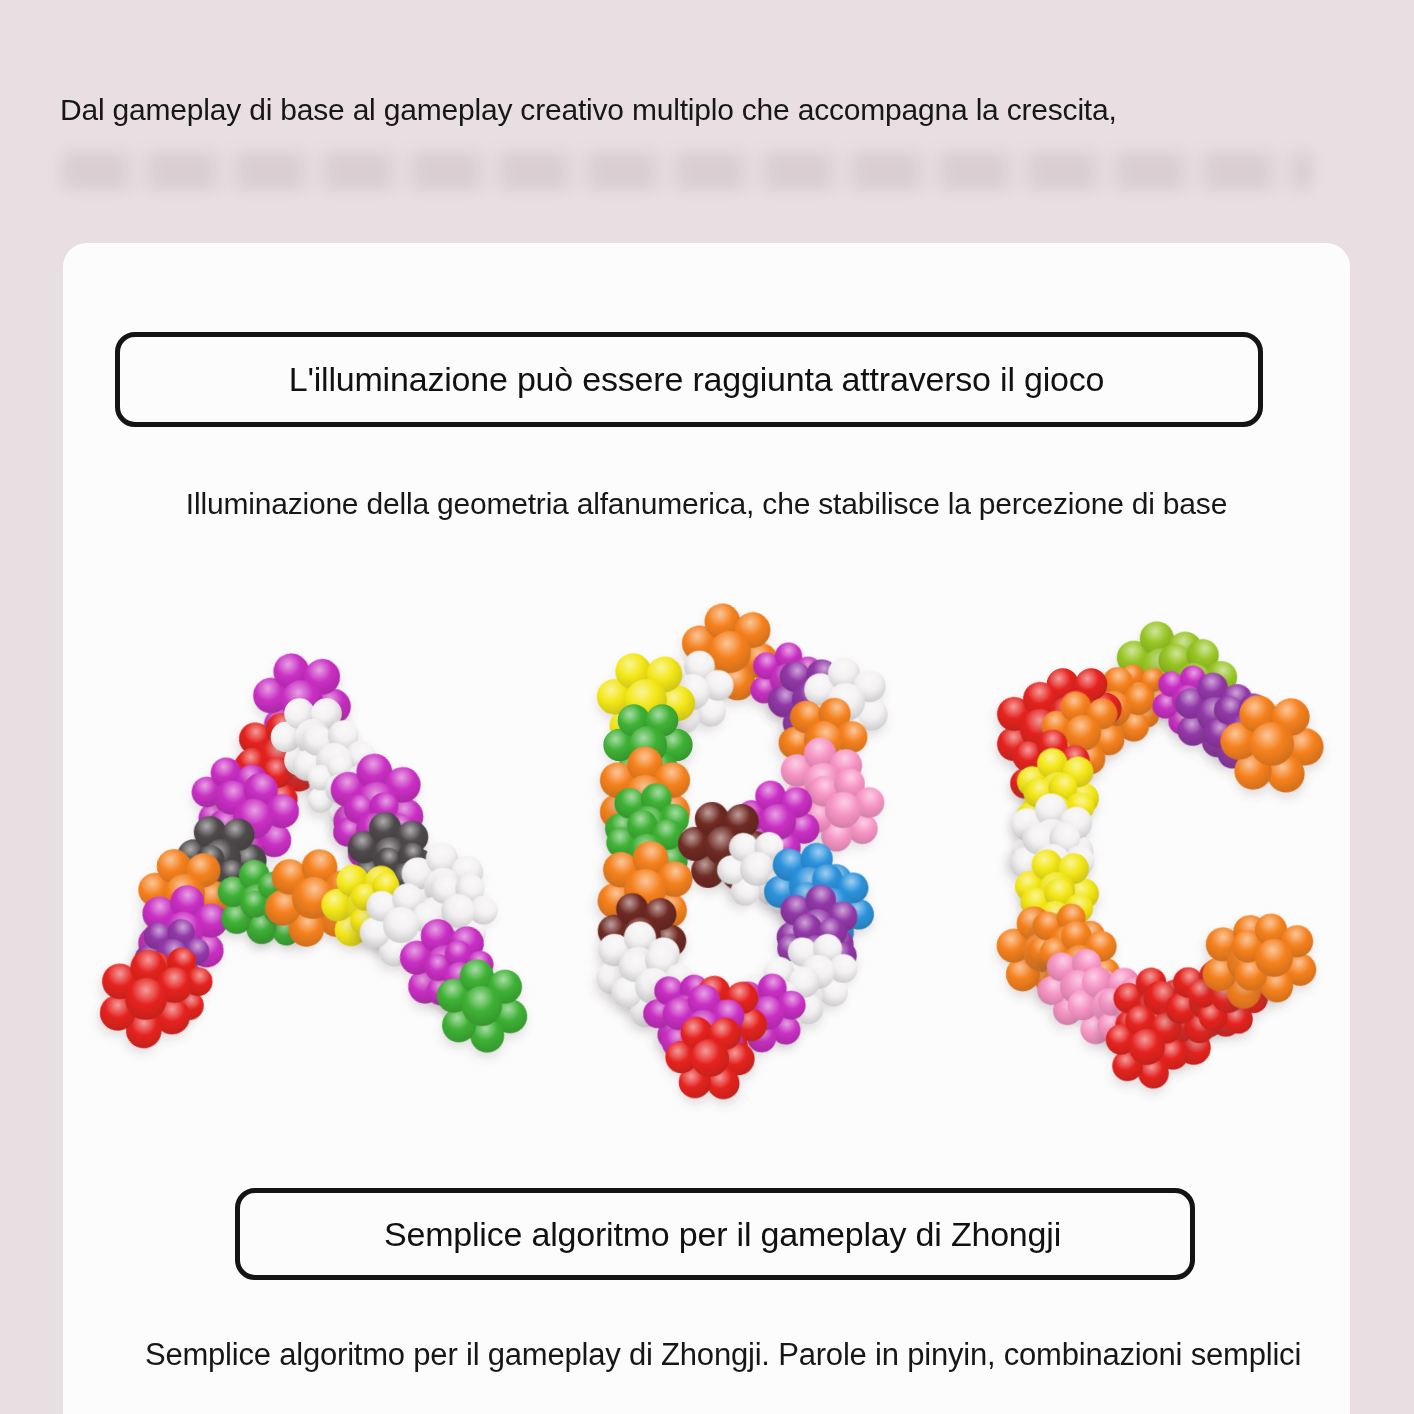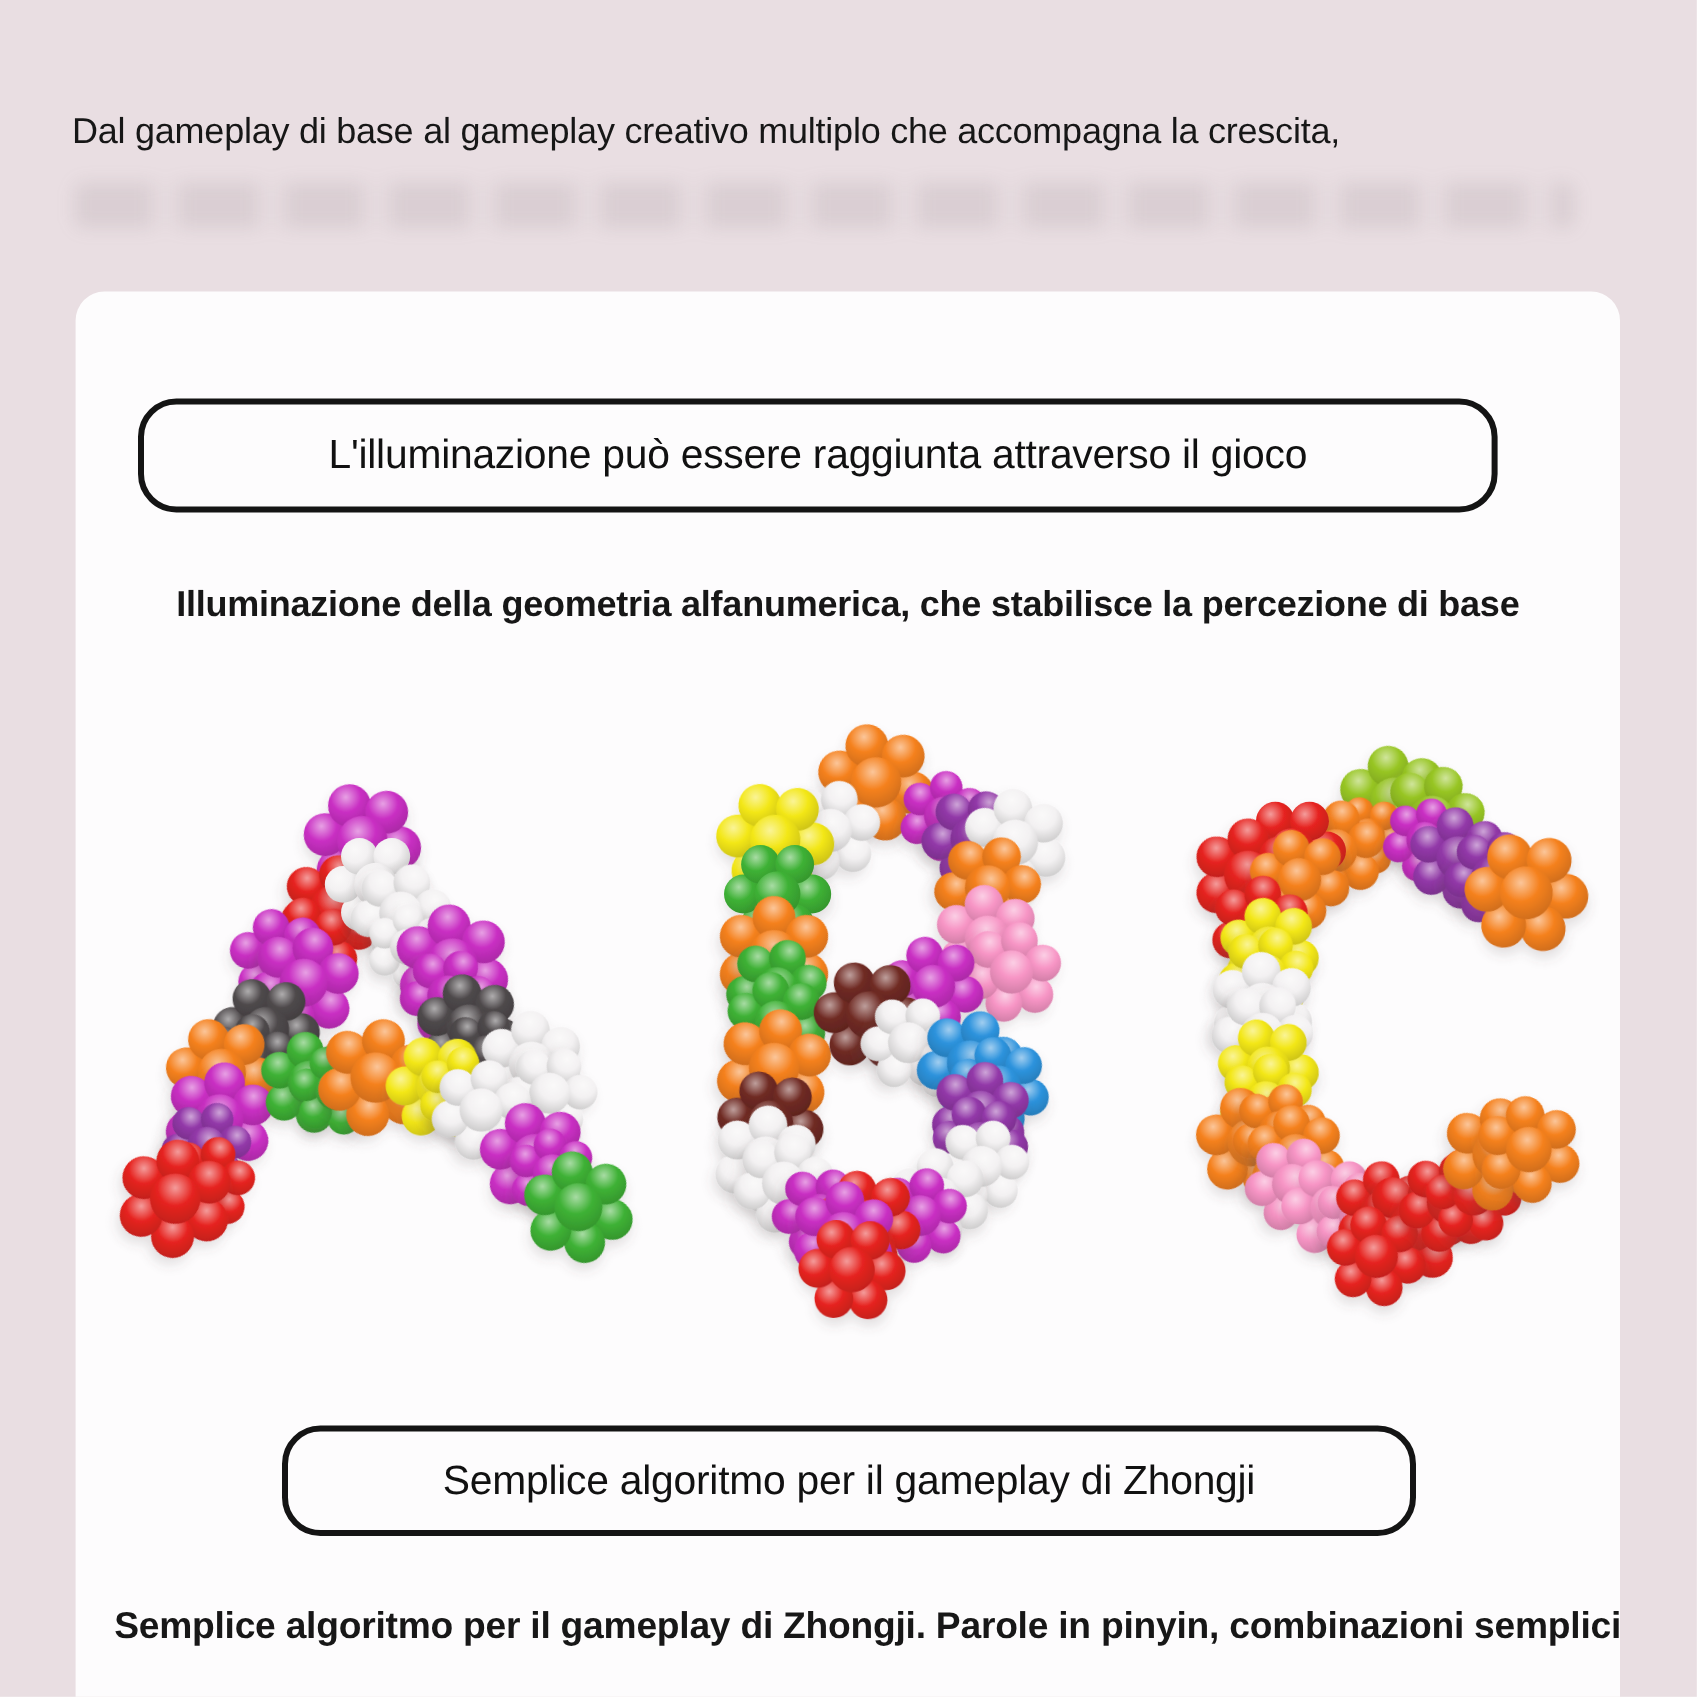--- a/index.html
+++ b/index.html
@@ -35,42 +35,43 @@
   .card{
     position:absolute;
     left:63px;top:243px;
     width:1287px;height:1200px;
     background:#fdfcfd;
     border-radius:24px;
   }
   .headline-box{
     position:absolute;
     border:5px solid #141414;
-    border-radius:32px;
+    border-radius:20px;
     background:#fdfcfd;
     display:flex;align-items:center;justify-content:center;
     font-size:34px;
     font-weight:500;
     letter-spacing:-0.2px;
     color:#111;
     text-align:center;
+    padding-left:15px;
   }
   .headline-box.first{
     left:115px;top:332px;
     width:1123px;height:85px;
   }
   .headline-box.second{
     left:235px;top:1188px;
     width:935px;height:82px;align-items:center;
   }
   .caption{
     position:absolute;
     text-align:center;
     font-size:30px;
-    font-weight:700;
+    font-weight:400;
     letter-spacing:-0.2px;
     color:#171717;
     white-space:nowrap;
   }
   .caption.first{
     left:63px;top:487px;
     width:1287px;
   }
   .caption.second{
     left:16px;top:1337px;

